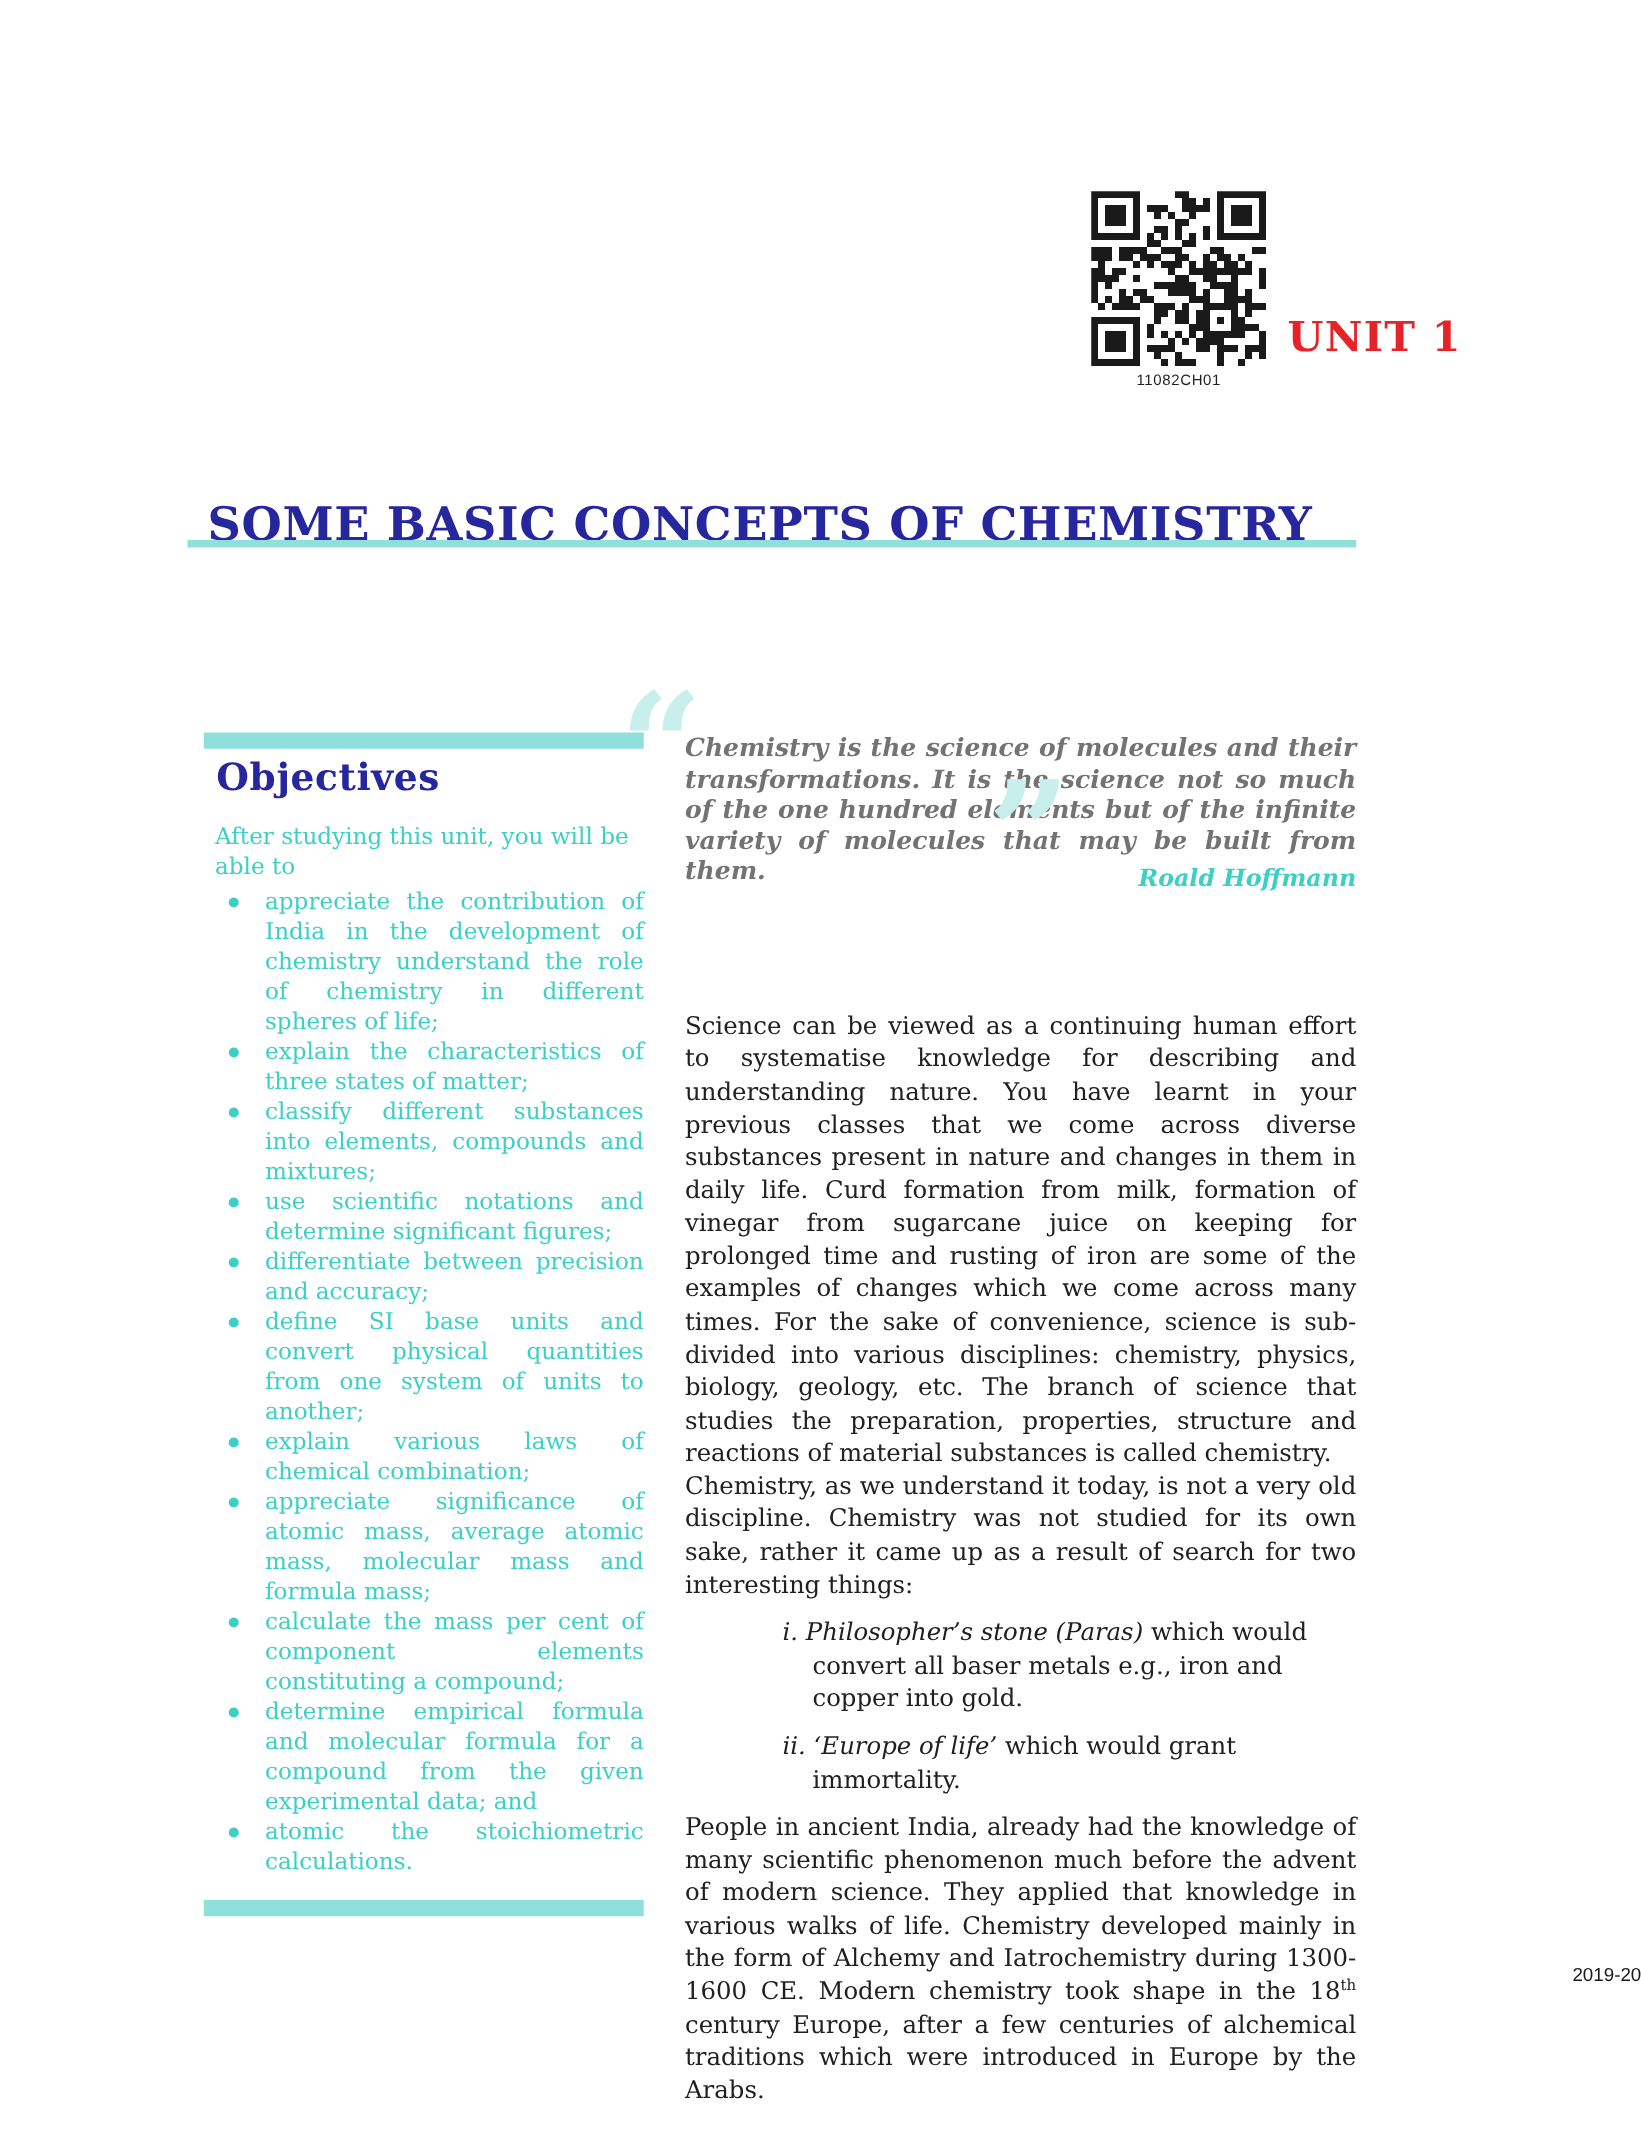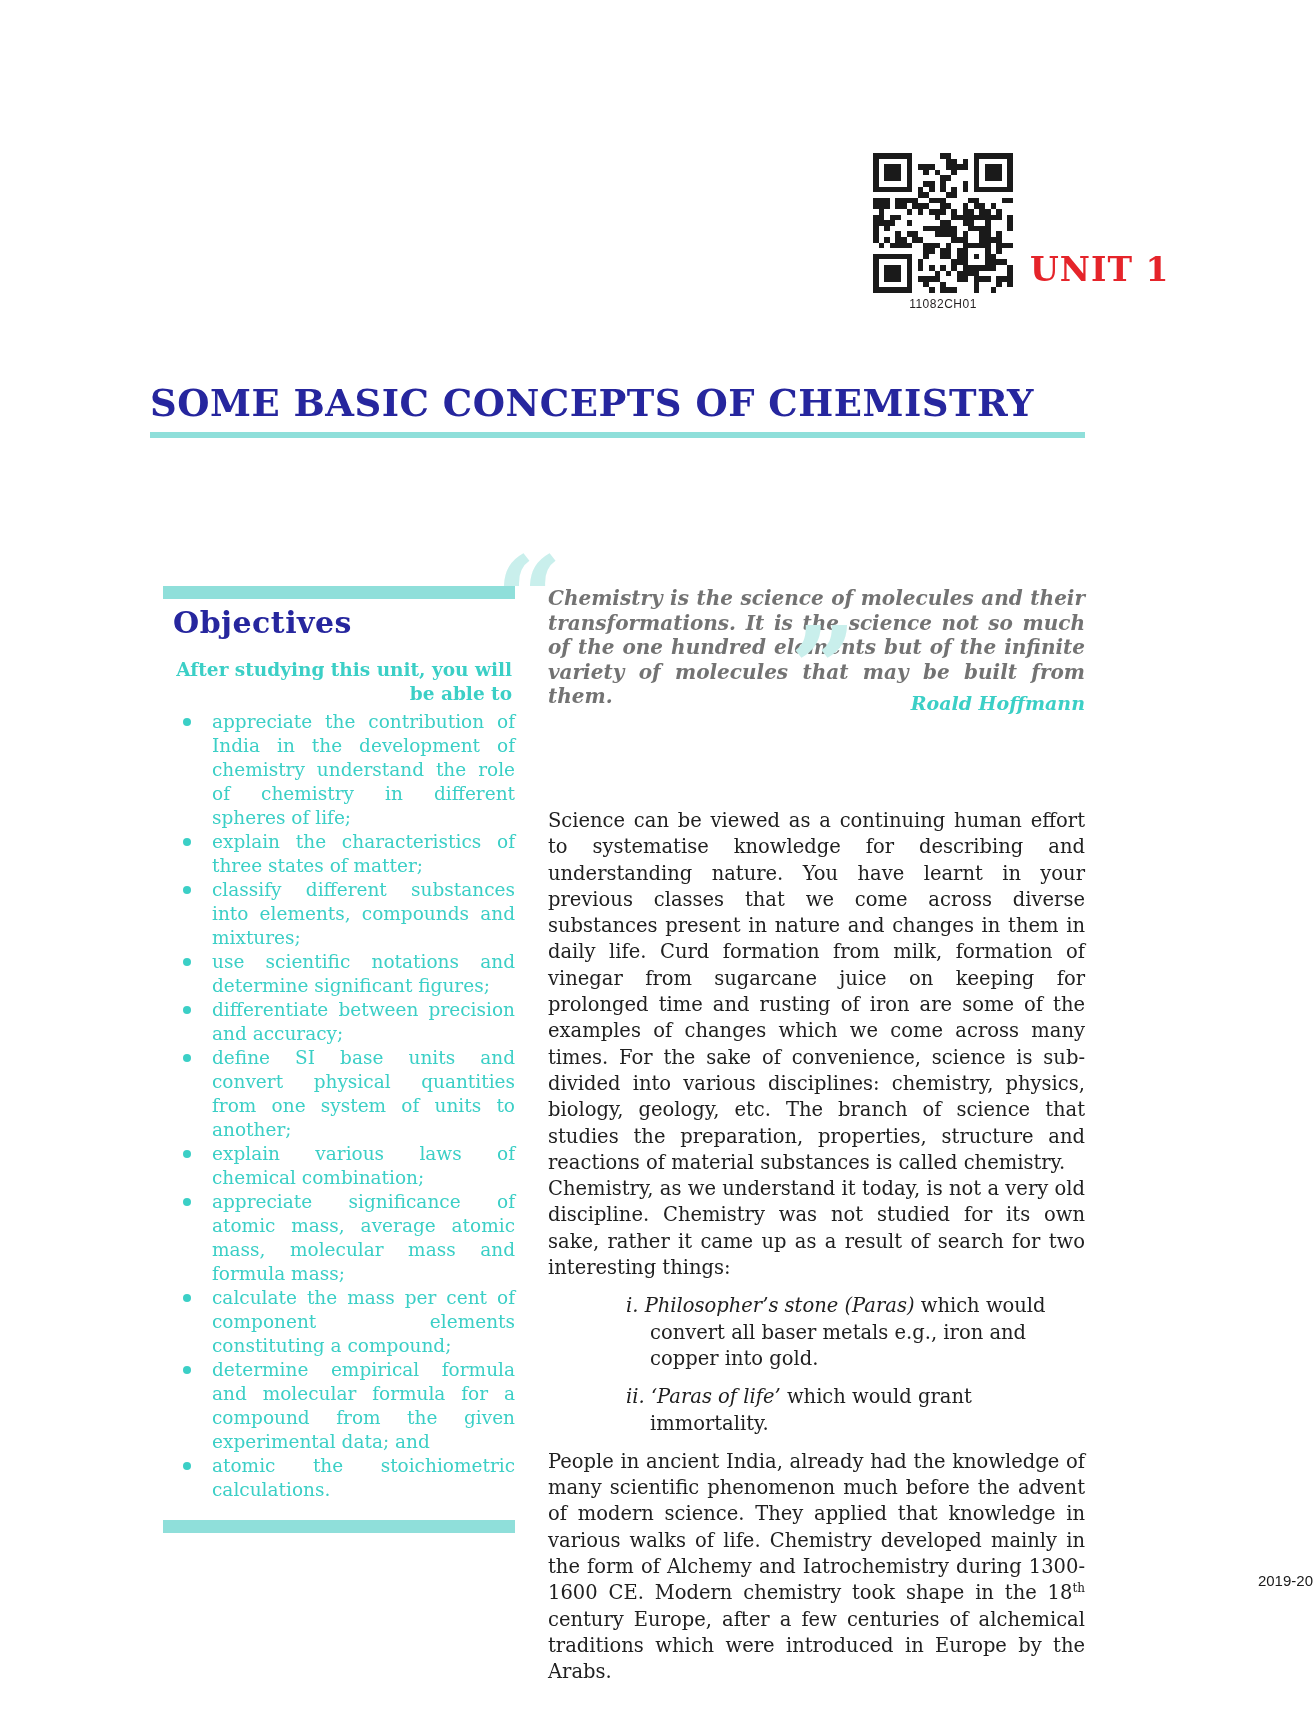--- a/index.html
+++ b/index.html
@@ -26,41 +26,40 @@
     margin-top:4px;text-align:center;
     font-family:"Liberation Sans",sans-serif;
     font-size:12px;letter-spacing:.5px;color:#231f20;
   }
   .unit-label{
     position:absolute;left:1030px;top:250px;
     font-size:33px;font-weight:bold;color:var(--unit-red);
     letter-spacing:1px;
   }
   .page-title{
-    position:absolute;left:150px;top:381px;margin:0;
+    position:absolute;left:150px;top:381px;margin:16px;
     font-size:37px;font-weight:bold;color:var(--title-blue);
     letter-spacing:.5px;white-space:nowrap;
   }
   .title-rule{
     position:absolute;left:150px;top:432px;width:935px;height:6px;
     background:var(--teal-bar);
   }
   
   .objectives{position:absolute;left:163px;top:586px;width:352px;}
   .bar{height:13px;background:var(--teal-bar);}
   .objectives h2{
     margin:6px 0 0 10px;
     font-size:30px;font-weight:bold;color:var(--title-blue);
     letter-spacing:.5px;
   }
   .obj-intro{
     margin:18px 0 0 9px;width:340px;
     font-size:18.5px;line-height:24px;color:var(--teal-text);
-    text-align:right;
-    font-weight:bold;
+    text-align:left;
   }
   .obj-list{list-style:none;margin:4px 0 0 0;padding:0;width:352px;}
   .obj-list li{
     position:relative;padding-left:49px;
     font-size:18.5px;line-height:24px;color:var(--teal-text);
     text-align:justify;
   }
   .obj-list li::before{
     content:"";position:absolute;left:20px;top:8px;
     width:8px;height:8px;border-radius:50%;
@@ -475,21 +474,21 @@
   <div class="attribution">Roald Hoffmann</div>
 
   <div class="main">
     <p class="para">Science can be viewed as a continuing human effort to systematise knowledge for describing and understanding nature. You have learnt in your previous classes that we come across diverse substances present in nature and changes in them in daily life. Curd formation from milk, formation of vinegar from sugarcane juice on keeping for prolonged time and rusting of iron are some of the examples of changes which we come across many times. For the sake of convenience, science is sub-divided into various disciplines: chemistry, physics, biology, geology, etc. The branch of science that studies the preparation, properties, structure and reactions of material substances is called chemistry.</p>
 
 
     <p class="para">Chemistry, as we understand it today, is not a very old discipline. Chemistry was not studied for its own sake, rather it came up as a result of search for two interesting things:</p>
 
     <div class="rlist">
         <div class="rlist-item"><span class="rmark">i.</span> <span class="remph">Philosopher’s stone (Paras)</span><span> which would convert all baser metals e.g., iron and copper into gold.</span></div>
-        <div class="rlist-item"><span class="rmark">ii.</span> <span class="remph">‘Paras of life’</span><span> which would grant immortality.</span></div>
+        <div class="rlist-item"><span class="rmark">ii.</span> <span class="remph">‘Europe of life’</span><span> which would grant immortality.</span></div>
       </div>
 
     <p class="para"><span>People in ancient India, already had the knowledge of many scientific phenomenon much before the advent of modern science. They applied that knowledge in various walks of life. Chemistry developed mainly in the form of Alchemy and Iatrochemistry during 1300-1600 CE. Modern chemistry took shape in the 18</span><sup>th</sup><span> century Europe, after a few centuries of alchemical traditions which were introduced in Europe by the Arabs.</span></p>
   </div>
 
   <div class="footer">2019-20</div>
 
 </div>
 
 </body></html>

